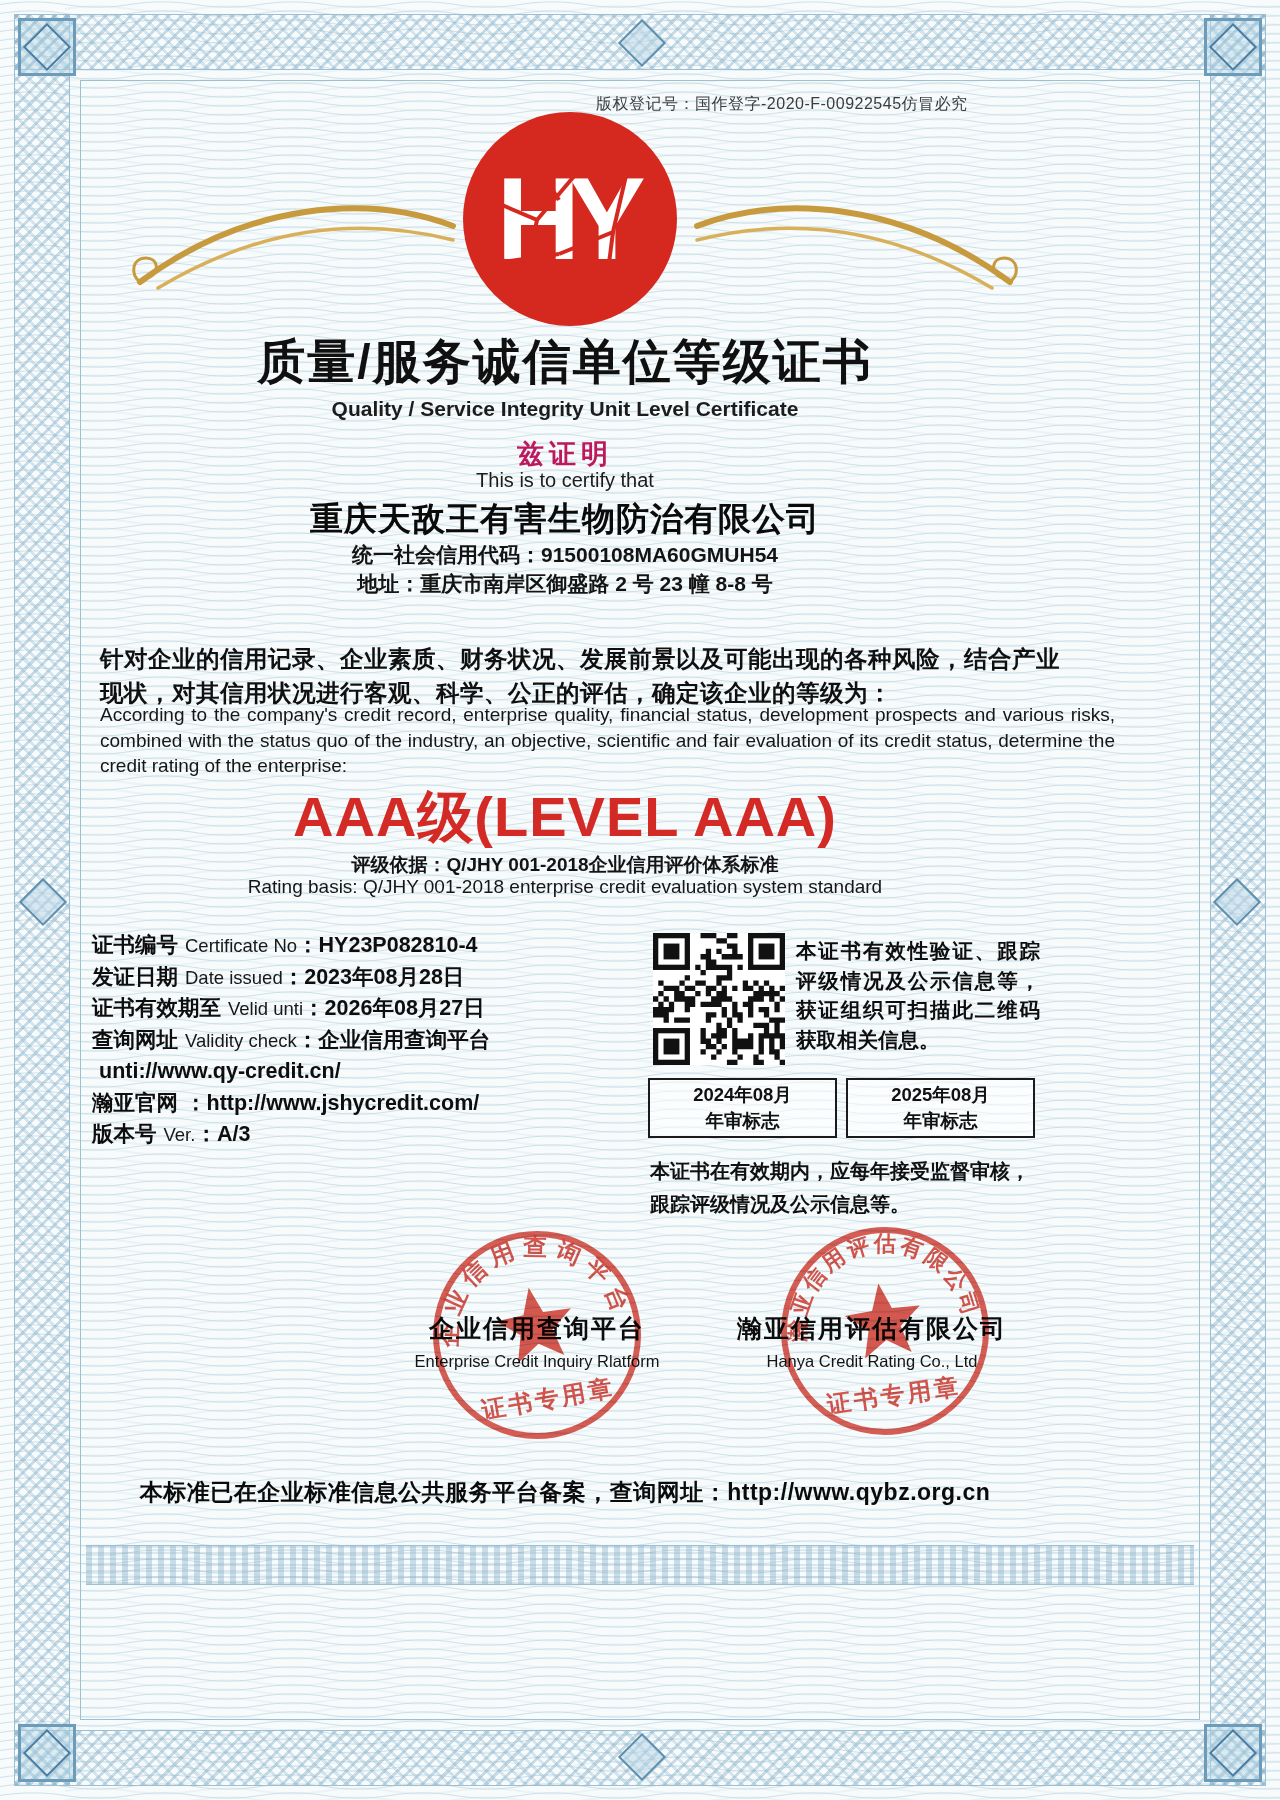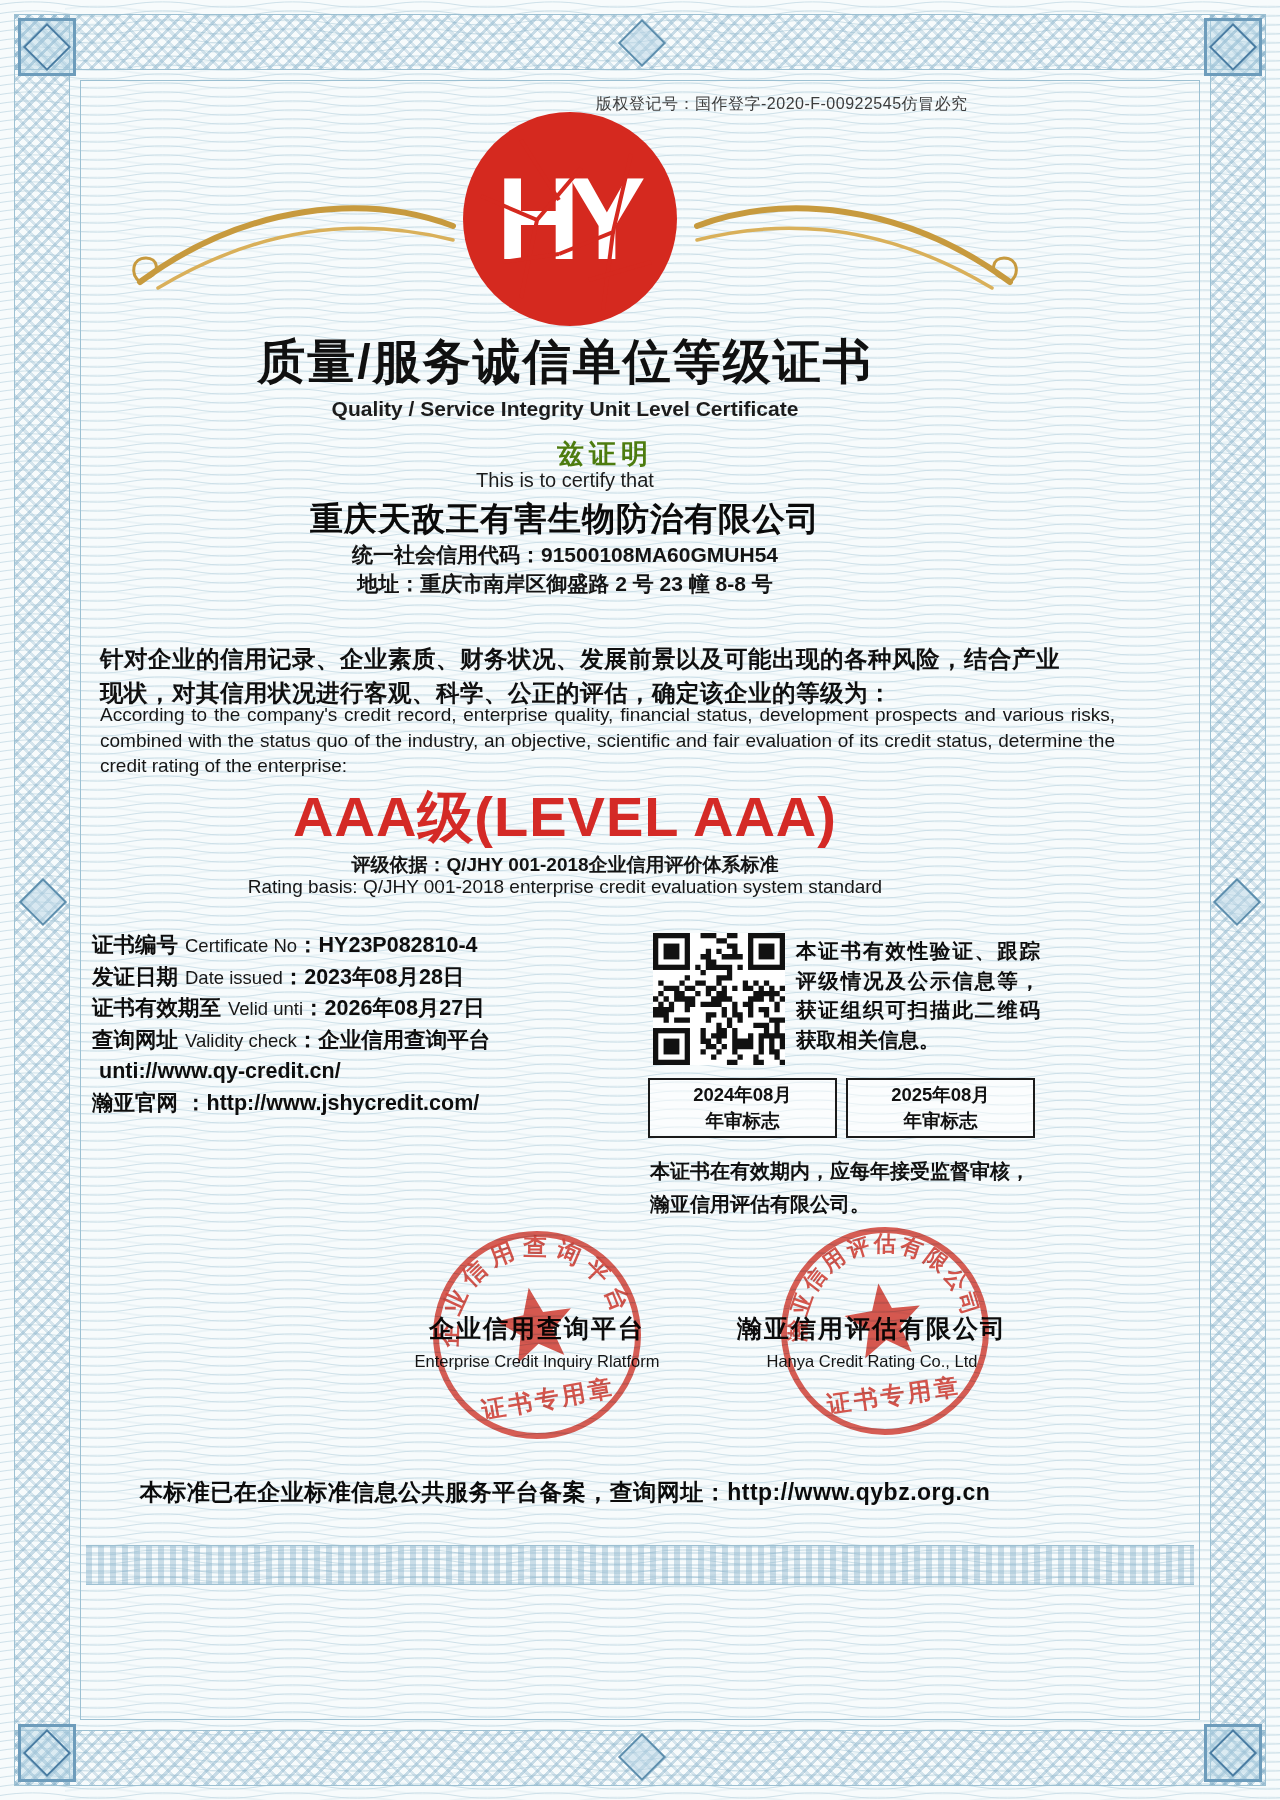--- a/index.html
+++ b/index.html
@@ -39,21 +39,21 @@
   .copyright{left:596px;top:94px;font-size:16px;color:#3c3c3c;white-space:nowrap;letter-spacing:.5px;}
   .logo-wrap{left:463px;top:112px;width:214px;height:214px;}
   .logo-circle{width:214px;height:214px;border-radius:50%;background:#d5291f;display:flex;align-items:center;justify-content:center;position:relative;overflow:hidden;}
   .logo-text{font-size:116px;font-weight:900;color:#ffffff;letter-spacing:-12px;transform:translateX(-5px);line-height:1;}
   .logo-cracks{position:absolute;inset:0;}
   .flourish{top:188px;width:330px;height:112px;}
   .flourish-left{left:128px;}
   .flourish-right{left:692px;transform:scaleX(-1);}
   .title-cn{top:330px;font-size:48px;font-weight:800;color:#101010;letter-spacing:2px;}
   .title-en{top:397px;font-size:21px;font-weight:600;color:#1c1c1c;}
-  .certify-cn{top:436px;font-size:27px;font-weight:700;color:#4d7c0f;letter-spacing:5px;padding-left:40px;}
+  .certify-cn{top:436px;font-size:27px;font-weight:700;color:#be185d;letter-spacing:5px;}
   .certify-en{top:469px;font-size:20px;color:#1c1c1c;}
   .company-name{top:497px;font-size:33px;font-weight:800;color:#0b0b0b;letter-spacing:1px;}
   .credit-code{top:541px;font-size:21px;font-weight:600;color:#141414;}
   .address-line{top:570px;font-size:21px;font-weight:600;color:#141414;}
   .body-cn{left:100px;top:642px;width:1015px;font-size:23.5px;font-weight:600;color:#101010;line-height:34px;text-align:justify;letter-spacing:.5px;}
   .body-en{left:100px;top:702px;width:1015px;font-size:19px;color:#161616;line-height:25.5px;text-align:justify;}
   .level-text{top:780px;font-size:56px;font-weight:800;color:#d42a26;letter-spacing:1px;}
   .basis-cn{top:852px;font-size:19px;font-weight:600;color:#141414;}
   .basis-en{top:876px;font-size:19px;color:#161616;}
   .details{left:92px;top:930px;font-size:21.5px;color:#0e0e0e;}
@@ -154,20 +154,21 @@
 <div class="abs centered basis-cn">评级依据：Q/JHY 001-2018企业信用评价体系标准</div>
 <div class="abs centered basis-en">Rating basis: Q/JHY 001-2018 enterprise credit evaluation system standard</div>
 
 <div class="abs details">
   <div class="detail-row"><span class="lbl-cn">证书编号</span><span class="lbl-en">Certificate No</span><span class="sep">：</span><span class="val">HY23P082810-4</span></div>
   <div class="detail-row"><span class="lbl-cn">发证日期</span><span class="lbl-en">Date issued</span><span class="sep">：</span><span class="val">2023年08月28日</span></div>
   <div class="detail-row"><span class="lbl-cn">证书有效期至</span><span class="lbl-en">Velid unti</span><span class="sep">：</span><span class="val">2026年08月27日</span></div>
   <div class="detail-row"><span class="lbl-cn">查询网址</span><span class="lbl-en">Validity check</span><span class="sep">：</span><span class="val">企业信用查询平台</span></div>
   <div class="detail-row"><span class="lbl-cn"></span><span class="lbl-en"></span><span class="sep"></span><span class="val">unti://www.qy-credit.cn/</span></div>
   <div class="detail-row"><span class="lbl-cn">瀚亚官网</span><span class="lbl-en"></span><span class="sep">：</span><span class="val">http://www.jshycredit.com/</span></div>
+  <div class="detail-row"><span class="lbl-cn">版本号</span><span class="lbl-en">Ver.</span><span class="sep">：</span><span class="val">A/3</span></div>
 </div>
 
 <div class="abs qr-box">
   <svg viewBox="0 0 130 130" width="132" height="132" xmlns="http://www.w3.org/2000/svg">
     <rect width="130" height="130" fill="#ffffff"></rect>
     <path id="qr-mods" fill="#111111" d="M46.8,0.0h5.2v5.2h-5.2zM52.0,0.0h5.2v5.2h-5.2zM57.2,0.0h5.2v5.2h-5.2zM72.8,0.0h5.2v5.2h-5.2zM78.0,0.0h5.2v5.2h-5.2zM62.4,5.2h5.2v5.2h-5.2zM67.6,5.2h5.2v5.2h-5.2zM72.8,10.4h5.2v5.2h-5.2zM78.0,10.4h5.2v5.2h-5.2zM52.0,15.6h5.2v5.2h-5.2zM62.4,15.6h5.2v5.2h-5.2zM78.0,15.6h5.2v5.2h-5.2zM46.8,20.8h5.2v5.2h-5.2zM52.0,20.8h5.2v5.2h-5.2zM67.6,20.8h5.2v5.2h-5.2zM72.8,20.8h5.2v5.2h-5.2zM78.0,20.8h5.2v5.2h-5.2zM83.2,20.8h5.2v5.2h-5.2zM52.0,26.0h5.2v5.2h-5.2zM57.2,26.0h5.2v5.2h-5.2zM52.0,31.2h5.2v5.2h-5.2zM57.2,31.2h5.2v5.2h-5.2zM62.4,31.2h5.2v5.2h-5.2zM67.6,31.2h5.2v5.2h-5.2zM72.8,31.2h5.2v5.2h-5.2zM46.8,36.4h5.2v5.2h-5.2zM72.8,36.4h5.2v5.2h-5.2zM62.4,41.6h5.2v5.2h-5.2zM67.6,41.6h5.2v5.2h-5.2zM72.8,41.6h5.2v5.2h-5.2zM5.2,46.8h5.2v5.2h-5.2zM26.0,46.8h5.2v5.2h-5.2zM41.6,46.8h5.2v5.2h-5.2zM46.8,46.8h5.2v5.2h-5.2zM62.4,46.8h5.2v5.2h-5.2zM88.4,46.8h5.2v5.2h-5.2zM98.8,46.8h5.2v5.2h-5.2zM109.2,46.8h5.2v5.2h-5.2zM10.4,52.0h5.2v5.2h-5.2zM15.6,52.0h5.2v5.2h-5.2zM20.8,52.0h5.2v5.2h-5.2zM36.4,52.0h5.2v5.2h-5.2zM52.0,52.0h5.2v5.2h-5.2zM57.2,52.0h5.2v5.2h-5.2zM67.6,52.0h5.2v5.2h-5.2zM78.0,52.0h5.2v5.2h-5.2zM88.4,52.0h5.2v5.2h-5.2zM93.6,52.0h5.2v5.2h-5.2zM104.0,52.0h5.2v5.2h-5.2zM114.4,52.0h5.2v5.2h-5.2zM124.8,52.0h5.2v5.2h-5.2zM5.2,57.2h5.2v5.2h-5.2zM20.8,57.2h5.2v5.2h-5.2zM26.0,57.2h5.2v5.2h-5.2zM41.6,57.2h5.2v5.2h-5.2zM52.0,57.2h5.2v5.2h-5.2zM62.4,57.2h5.2v5.2h-5.2zM67.6,57.2h5.2v5.2h-5.2zM98.8,57.2h5.2v5.2h-5.2zM104.0,57.2h5.2v5.2h-5.2zM109.2,57.2h5.2v5.2h-5.2zM114.4,57.2h5.2v5.2h-5.2zM119.6,57.2h5.2v5.2h-5.2zM0.0,62.4h5.2v5.2h-5.2zM10.4,62.4h5.2v5.2h-5.2zM20.8,62.4h5.2v5.2h-5.2zM26.0,62.4h5.2v5.2h-5.2zM31.2,62.4h5.2v5.2h-5.2zM36.4,62.4h5.2v5.2h-5.2zM57.2,62.4h5.2v5.2h-5.2zM62.4,62.4h5.2v5.2h-5.2zM67.6,62.4h5.2v5.2h-5.2zM72.8,62.4h5.2v5.2h-5.2zM93.6,62.4h5.2v5.2h-5.2zM98.8,62.4h5.2v5.2h-5.2zM104.0,62.4h5.2v5.2h-5.2zM114.4,62.4h5.2v5.2h-5.2zM124.8,62.4h5.2v5.2h-5.2zM5.2,67.6h5.2v5.2h-5.2zM15.6,67.6h5.2v5.2h-5.2zM31.2,67.6h5.2v5.2h-5.2zM36.4,67.6h5.2v5.2h-5.2zM46.8,67.6h5.2v5.2h-5.2zM52.0,67.6h5.2v5.2h-5.2zM57.2,67.6h5.2v5.2h-5.2zM62.4,67.6h5.2v5.2h-5.2zM78.0,67.6h5.2v5.2h-5.2zM88.4,67.6h5.2v5.2h-5.2zM93.6,67.6h5.2v5.2h-5.2zM119.6,67.6h5.2v5.2h-5.2zM0.0,72.8h5.2v5.2h-5.2zM5.2,72.8h5.2v5.2h-5.2zM10.4,72.8h5.2v5.2h-5.2zM15.6,72.8h5.2v5.2h-5.2zM67.6,72.8h5.2v5.2h-5.2zM78.0,72.8h5.2v5.2h-5.2zM93.6,72.8h5.2v5.2h-5.2zM104.0,72.8h5.2v5.2h-5.2zM109.2,72.8h5.2v5.2h-5.2zM119.6,72.8h5.2v5.2h-5.2zM0.0,78.0h5.2v5.2h-5.2zM5.2,78.0h5.2v5.2h-5.2zM10.4,78.0h5.2v5.2h-5.2zM52.0,78.0h5.2v5.2h-5.2zM57.2,78.0h5.2v5.2h-5.2zM67.6,78.0h5.2v5.2h-5.2zM78.0,78.0h5.2v5.2h-5.2zM83.2,78.0h5.2v5.2h-5.2zM93.6,78.0h5.2v5.2h-5.2zM109.2,78.0h5.2v5.2h-5.2zM10.4,83.2h5.2v5.2h-5.2zM20.8,83.2h5.2v5.2h-5.2zM26.0,83.2h5.2v5.2h-5.2zM31.2,83.2h5.2v5.2h-5.2zM52.0,83.2h5.2v5.2h-5.2zM72.8,83.2h5.2v5.2h-5.2zM83.2,83.2h5.2v5.2h-5.2zM114.4,83.2h5.2v5.2h-5.2zM119.6,83.2h5.2v5.2h-5.2zM124.8,83.2h5.2v5.2h-5.2zM62.4,88.4h5.2v5.2h-5.2zM72.8,88.4h5.2v5.2h-5.2zM98.8,88.4h5.2v5.2h-5.2zM104.0,88.4h5.2v5.2h-5.2zM109.2,88.4h5.2v5.2h-5.2zM119.6,88.4h5.2v5.2h-5.2zM46.8,93.6h5.2v5.2h-5.2zM62.4,93.6h5.2v5.2h-5.2zM67.6,93.6h5.2v5.2h-5.2zM78.0,93.6h5.2v5.2h-5.2zM109.2,93.6h5.2v5.2h-5.2zM119.6,93.6h5.2v5.2h-5.2zM46.8,98.8h5.2v5.2h-5.2zM57.2,98.8h5.2v5.2h-5.2zM62.4,98.8h5.2v5.2h-5.2zM67.6,98.8h5.2v5.2h-5.2zM78.0,98.8h5.2v5.2h-5.2zM93.6,98.8h5.2v5.2h-5.2zM104.0,98.8h5.2v5.2h-5.2zM109.2,98.8h5.2v5.2h-5.2zM114.4,98.8h5.2v5.2h-5.2zM119.6,98.8h5.2v5.2h-5.2zM124.8,98.8h5.2v5.2h-5.2zM46.8,104.0h5.2v5.2h-5.2zM52.0,104.0h5.2v5.2h-5.2zM62.4,104.0h5.2v5.2h-5.2zM78.0,104.0h5.2v5.2h-5.2zM83.2,104.0h5.2v5.2h-5.2zM88.4,104.0h5.2v5.2h-5.2zM93.6,104.0h5.2v5.2h-5.2zM104.0,104.0h5.2v5.2h-5.2zM114.4,104.0h5.2v5.2h-5.2zM124.8,104.0h5.2v5.2h-5.2zM52.0,109.2h5.2v5.2h-5.2zM57.2,109.2h5.2v5.2h-5.2zM67.6,109.2h5.2v5.2h-5.2zM78.0,109.2h5.2v5.2h-5.2zM83.2,109.2h5.2v5.2h-5.2zM88.4,109.2h5.2v5.2h-5.2zM93.6,109.2h5.2v5.2h-5.2zM104.0,109.2h5.2v5.2h-5.2zM114.4,109.2h5.2v5.2h-5.2zM124.8,109.2h5.2v5.2h-5.2zM46.8,114.4h5.2v5.2h-5.2zM62.4,114.4h5.2v5.2h-5.2zM78.0,114.4h5.2v5.2h-5.2zM104.0,114.4h5.2v5.2h-5.2zM114.4,114.4h5.2v5.2h-5.2zM119.6,114.4h5.2v5.2h-5.2zM57.2,119.6h5.2v5.2h-5.2zM83.2,119.6h5.2v5.2h-5.2zM98.8,119.6h5.2v5.2h-5.2zM119.6,119.6h5.2v5.2h-5.2zM72.8,124.8h5.2v5.2h-5.2zM78.0,124.8h5.2v5.2h-5.2zM98.8,124.8h5.2v5.2h-5.2zM104.0,124.8h5.2v5.2h-5.2zM124.8,124.8h5.2v5.2h-5.2zM41.6,31.2h5.2v5.2h-5.2zM31.2,41.6h5.2v5.2h-5.2zM52.0,31.2h5.2v5.2h-5.2zM31.2,52.0h5.2v5.2h-5.2zM62.4,31.2h5.2v5.2h-5.2zM31.2,62.4h5.2v5.2h-5.2zM72.8,31.2h5.2v5.2h-5.2zM31.2,72.8h5.2v5.2h-5.2zM83.2,31.2h5.2v5.2h-5.2zM31.2,83.2h5.2v5.2h-5.2z"></path>
     <g fill="#111111">
       <rect x="0" y="0" width="36.4" height="36.4"></rect>
         <rect x="5.2" y="5.2" width="26" height="26" fill="#ffffff"></rect>
         <rect x="10.4" y="10.4" width="15.6" height="15.6"></rect>
@@ -188,21 +189,21 @@
     <div>年审标志</div>
   </div>
   <div class="mark-box">
     <div>2025年08月</div>
     <div>年审标志</div>
   </div>
 </div>
 
 <div class="abs supervision">
   <div>本证书在有效期内，应每年接受监督审核，</div>
-  <div>瀚亚信用评估有限公司。</div>
+  <div>跟踪评级情况及公示信息等。</div>
 </div>
 
 <div class="abs issuer issuer-left">
   <div class="issuer-cn">企业信用查询平台</div>
   <div class="issuer-en">Enterprise Credit Inquiry Rlatform</div>
 </div>
 <div class="abs issuer issuer-right">
   <div class="issuer-cn">瀚亚信用评估有限公司</div>
   <div class="issuer-en">Hanya Credit Rating Co., Ltd</div>
 </div>

